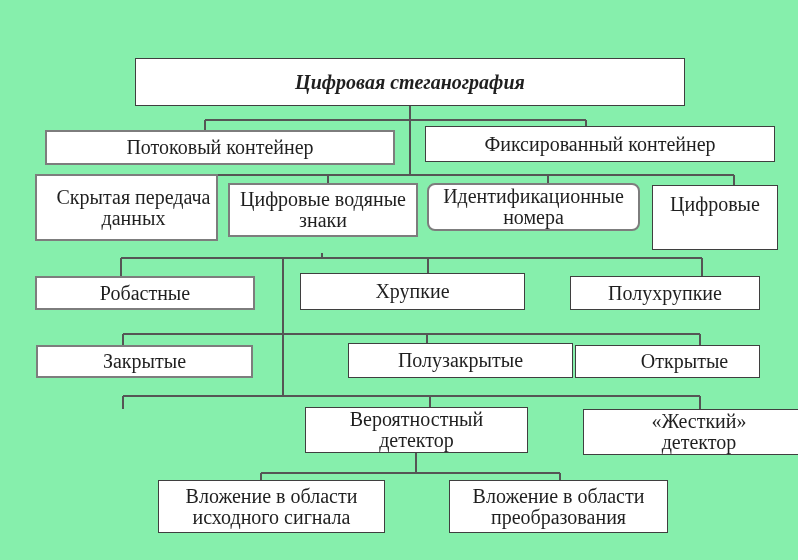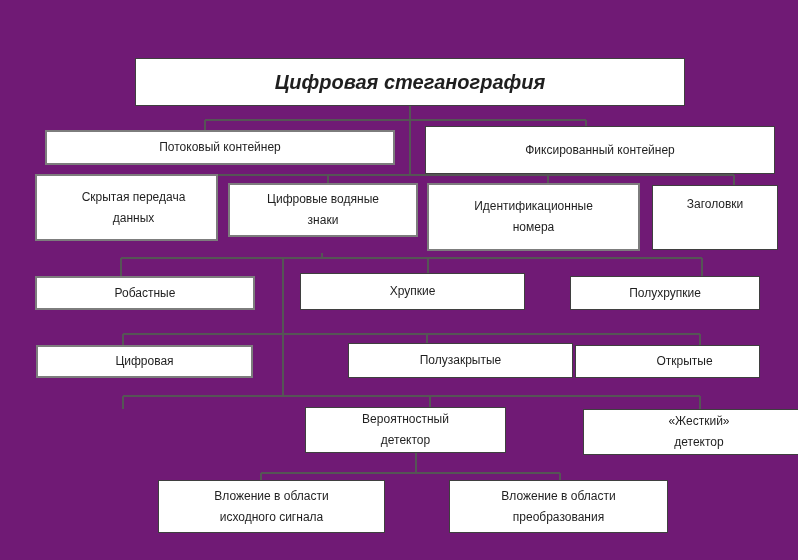--- a/index.html
+++ b/index.html
@@ -1,34 +1,34 @@
 <!DOCTYPE html>
 <html><head>
 <meta charset="utf-8">
 <style>
   html,body{margin:0;padding:0;background:#ffffff;}
   #canvas{
     position:relative;
     width:798px;height:560px;
-    background:#701a75;
-    font-family:Liberation Sans, sans-serif;
+    background:#86efac;
+    font-family:Liberation Serif, serif;
     color:#1f1f1f;
     overflow:hidden;
   }
   #connectors{position:absolute;left:0;top:0;width:798px;height:560px;}
   .box{
     position:absolute;
     box-sizing:border-box;
     background:#ffffff;
     display:flex;
     align-items:center;
     justify-content:center;
     text-align:center;
     white-space:pre-line;
-    font-size:12px;
+    font-size:20px;
     line-height:21px;
   }
   .thin{border:1px solid #3f3f3f;}
   .thick{border:2px solid #7d7d7d;}
   .title-box{
     font-size:20px;
     font-weight:bold;
     font-style:italic;
     line-height:24px;
   }
@@ -50,47 +50,47 @@
       M123 334 L700 334  M123 334 L123 345  M427 334 L427 343  M700 334 L700 345
       M123 396 L700 396  M123 396 L123 409  M430 396 L430 407  M700 396 L700 409
       M416 453 L416 473
       M261 473 L560 473  M261 473 L261 480  M560 473 L560 480"></path>
   </svg>
 
   <div class="box thin title-box" style="left:135px;top:58px;width:550px;height:48px;">Цифровая стеганография</div>
 
   <div class="box thick" style="left:45px;top:130px;width:350px;height:35px;">Потоковый контейнер</div>
 
-  <div class="box thin" style="left:425px;top:126px;width:350px;height:48px;">Фиксированный контейнер</div>
+  <div class="box thin" style="left:425px;top:126px;width:350px;height:36px;">Фиксированный контейнер</div>
 
   <div class="box thick" style="left:35px;top:174px;width:183px;height:67px;padding-left:14px;">Скрытая передача
 данных</div>
 
   <div class="box thick" style="left:228px;top:183px;width:190px;height:54px;">Цифровые водяные
 знаки</div>
 
-  <div class="box thick" style="left:427px;top:183px;width:213px;height:68px;">Идентификационные
+  <div class="box thick" style="left:427px;top:183px;width:213px;height:48px;border-radius:8px;">Идентификационные
 номера</div>
 
-  <div class="box thin top-align" style="left:652px;top:185px;width:126px;height:65px;">Заголовки</div>
+  <div class="box thin top-align" style="left:652px;top:185px;width:126px;height:65px;">Цифровые</div>
 
   <div class="box thick" style="left:35px;top:276px;width:220px;height:34px;">Робастные</div>
 
   <div class="box thin" style="left:300px;top:273px;width:225px;height:37px;">Хрупкие</div>
 
   <div class="box thin" style="left:570px;top:276px;width:190px;height:34px;text-align:center;">Полухрупкие</div>
 
-  <div class="box thick" style="left:36px;top:345px;width:217px;height:33px;">Цифровая</div>
+  <div class="box thick" style="left:36px;top:345px;width:217px;height:33px;">Закрытые</div>
 
   <div class="box thin" style="left:300px;top:343px;width:225px;height:35px;margin-left:48px;">Полузакрытые</div>
 
   <div class="box thin" style="left:575px;top:345px;width:185px;height:33px;padding-left:34px;">Открытые</div>
 
 
-  <div class="box thin" style="left:305px;top:407px;width:201px;height:46px;">Вероятностный
+  <div class="box thin" style="left:305px;top:407px;width:223px;height:46px;">Вероятностный
 детектор</div>
 
   <div class="box thin" style="left:583px;top:409px;width:232px;height:46px;">«Жесткий»
 детектор</div>
 
   <div class="box thin" style="left:158px;top:480px;width:227px;height:53px;">Вложение в области
 исходного сигнала</div>
 
   <div class="box thin" style="left:449px;top:480px;width:219px;height:53px;">Вложение в области
 преобразования</div>

